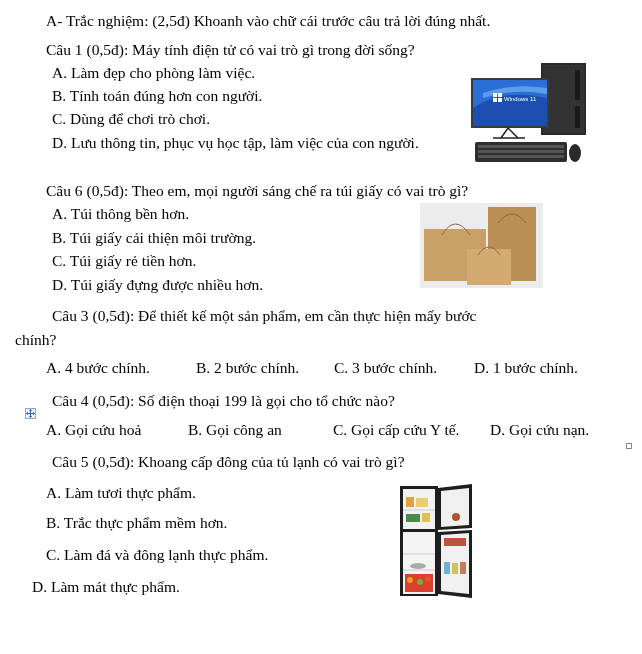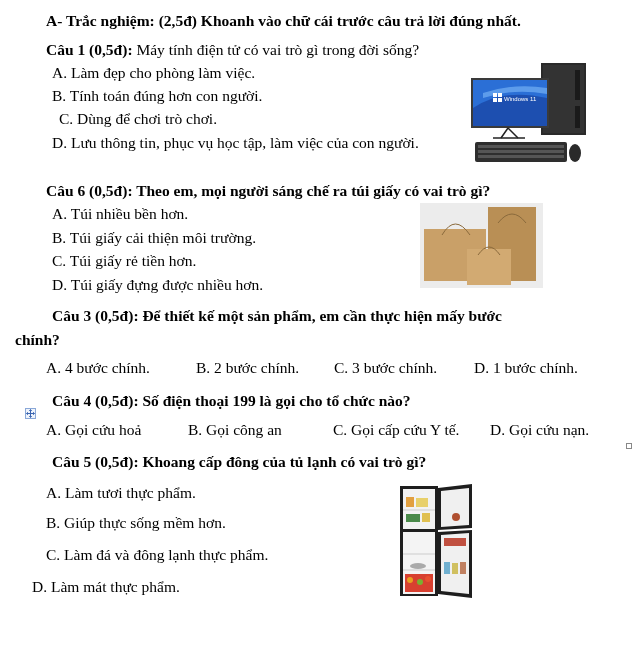--- a/index.html
+++ b/index.html
@@ -1,38 +1,38 @@
 <!DOCTYPE html>
 <html><head>
 <meta charset="utf-8">
 <style>
   html, body { margin:0; padding:0; background:#ffffff; }
   body { width:642px; height:654px; position:relative; overflow:hidden;
          font-family:"Liberation Serif", "DejaVu Serif", serif; color:#000; }
   .line { position:absolute; white-space:nowrap; font-size:15.5px; line-height:20px; }
-  .b { font-weight:bold; }
+  .b { font-weight:normal; }
   .ans-row { position:absolute; font-size:15.5px; line-height:20px; white-space:nowrap; }
   .ans-row span { position:absolute; top:0; }
   .img { position:absolute; }
   .move-handle { position:absolute; left:25px; top:408px; width:11px; height:11px;
                  border:1px solid #8aa8d8; background:#eef3fb; box-sizing:border-box; }
   .end-marker { position:absolute; left:626px; top:443px; width:6px; height:6px;
                 border:1px solid #888; box-sizing:border-box; }
 </style>
 </head>
 <body>
 
 <div class="line b" style="left:46px; top:11px;">A- Trắc nghiệm: (2,5đ) Khoanh vào chữ cái trước câu trả lời đúng  nhất.</div>
 
 <div class="line" style="left:46px; top:40px;">
   <span class="b">Câu 1 (0,5đ):</span><span> Máy tính điện tử có vai trò gì trong đời sống?</span>
 </div>
 <div class="line" style="left:52px; top:63px;">A. Làm đẹp cho phòng làm việc.</div>
 <div class="line" style="left:52px; top:86px;">B. Tính toán đúng hơn con người.</div>
-<div class="line" style="left:52px; top:109px;margin-left:7px;">C. Dùng để chơi trò chơi.</div>
+<div class="line" style="left:52px; top:109px;">C. Dùng để chơi trò chơi.</div>
 <div class="line" style="left:52px; top:133px;">D. Lưu thông tin, phục vụ học tập, làm việc của con người.</div>
 
 <svg class="img" style="left:463px; top:58px;" width="130" height="110" viewBox="0 0 130 110">
 
   <rect x="78" y="5" width="45" height="72" fill="#2a2a2a"></rect>
   <rect x="80" y="7" width="41" height="68" fill="#333"></rect>
   <rect x="112" y="12" width="5" height="30" fill="#1a1a1a"></rect>
   <rect x="112" y="48" width="5" height="22" fill="#1a1a1a"></rect>
 
   <rect x="8" y="20" width="78" height="50" fill="#3a3a3a"></rect>
@@ -54,21 +54,21 @@
     <rect x="15" y="92" width="86" height="3"></rect>
     <rect x="15" y="97" width="86" height="3"></rect>
   </g>
 
   <ellipse cx="112" cy="95" rx="6" ry="9" fill="#2a2a2a"></ellipse>
 </svg>
 
 <div class="line b" style="left:46px; top:181px;">
   <span>Câu 6 (0,5đ):</span><span> Theo em, mọi người sáng chế ra túi giấy có vai trò gì?</span>
 </div>
-<div class="line" style="left:52px; top:204px;">A. Túi nhiều bền hơn.</div>
+<div class="line" style="left:52px; top:204px;">A. Túi thông bền hơn.</div>
 <div class="line" style="left:52px; top:228px;">B. Túi giấy cải thiện môi trường.</div>
 <div class="line" style="left:52px; top:251px;">C. Túi giấy rẻ tiền hơn.</div>
 <div class="line" style="left:52px; top:275px;">D. Túi giấy đựng được nhiều hơn.</div>
 
 <svg class="img" style="left:420px; top:203px;" width="123" height="85" viewBox="0 0 123 85">
   <rect x="0" y="0" width="123" height="85" fill="#ececec"></rect>
 
   <rect x="68" y="4" width="48" height="74" fill="#b98f55"></rect>
   <path d="M78 20 Q92 2 106 20" stroke="#8a6a3c" stroke-width="1" fill="none"></path>
 
@@ -106,21 +106,21 @@
   <span style="left:333px;">C. Gọi cấp cứu Y tế.</span>
   <span style="left:490px;">D. Gọi cứu nạn.</span>
 </div>
 
 <div class="end-marker"></div>
 
 <div class="line b" style="left:52px; top:452px;">
   <span>Câu 5 (0,5đ):</span><span> Khoang cấp đông của tủ lạnh có vai trò gì?</span>
 </div>
 <div class="line" style="left:46px; top:483px;">A. Làm tươi thực phẩm.</div>
-<div class="line" style="left:46px; top:513px;">B. Giúp thực sống mềm hơn.</div>
+<div class="line" style="left:46px; top:513px;">B. Trắc thực phẩm mềm hơn.</div>
 <div class="line" style="left:46px; top:545px;">C. Làm đá và đông lạnh thực phẩm.</div>
 <div class="line" style="left:32px; top:577px;">D. Làm mát thực phẩm.</div>
 
 <svg class="img" style="left:398px; top:482px;" width="80" height="118" viewBox="0 0 80 118">
 
   <rect x="2" y="4" width="38" height="110" fill="#1e1e1e"></rect>
   <rect x="5" y="7" width="32" height="40" fill="#f2f2f2"></rect>
   <rect x="5" y="50" width="32" height="62" fill="#f4f4f4"></rect>
   <line x1="5" y1="28" x2="37" y2="28" stroke="#ccc"></line>
   <line x1="5" y1="72" x2="37" y2="72" stroke="#ccc"></line>

